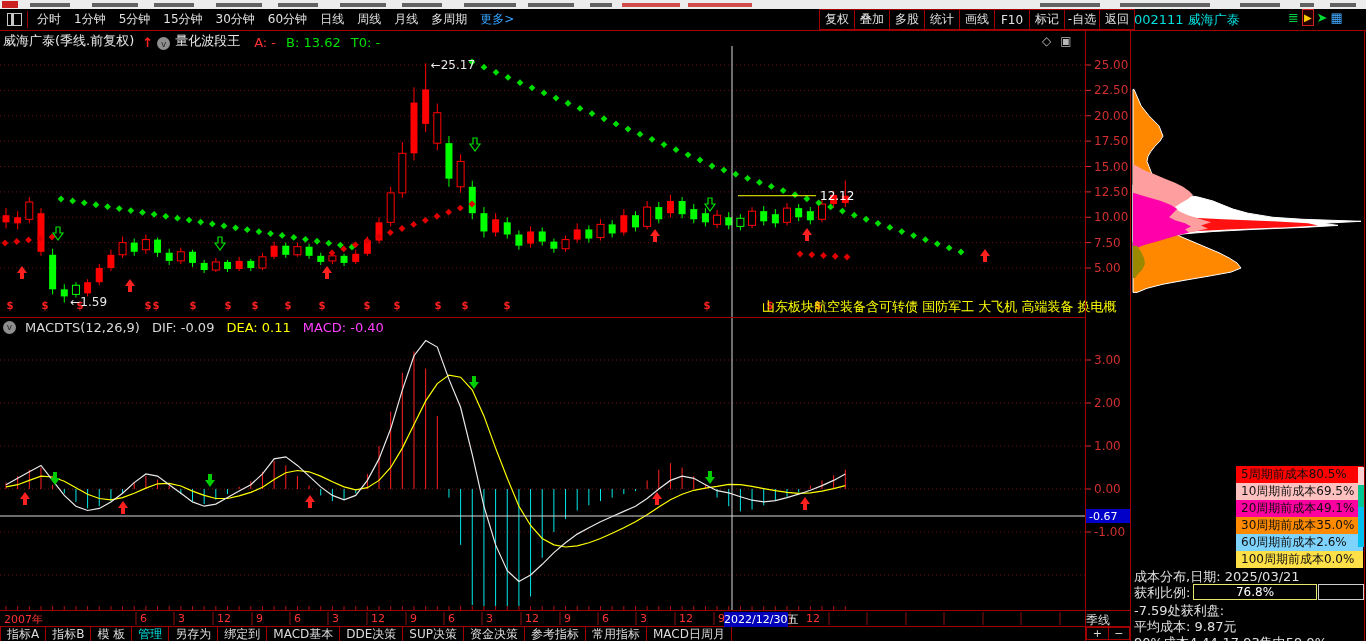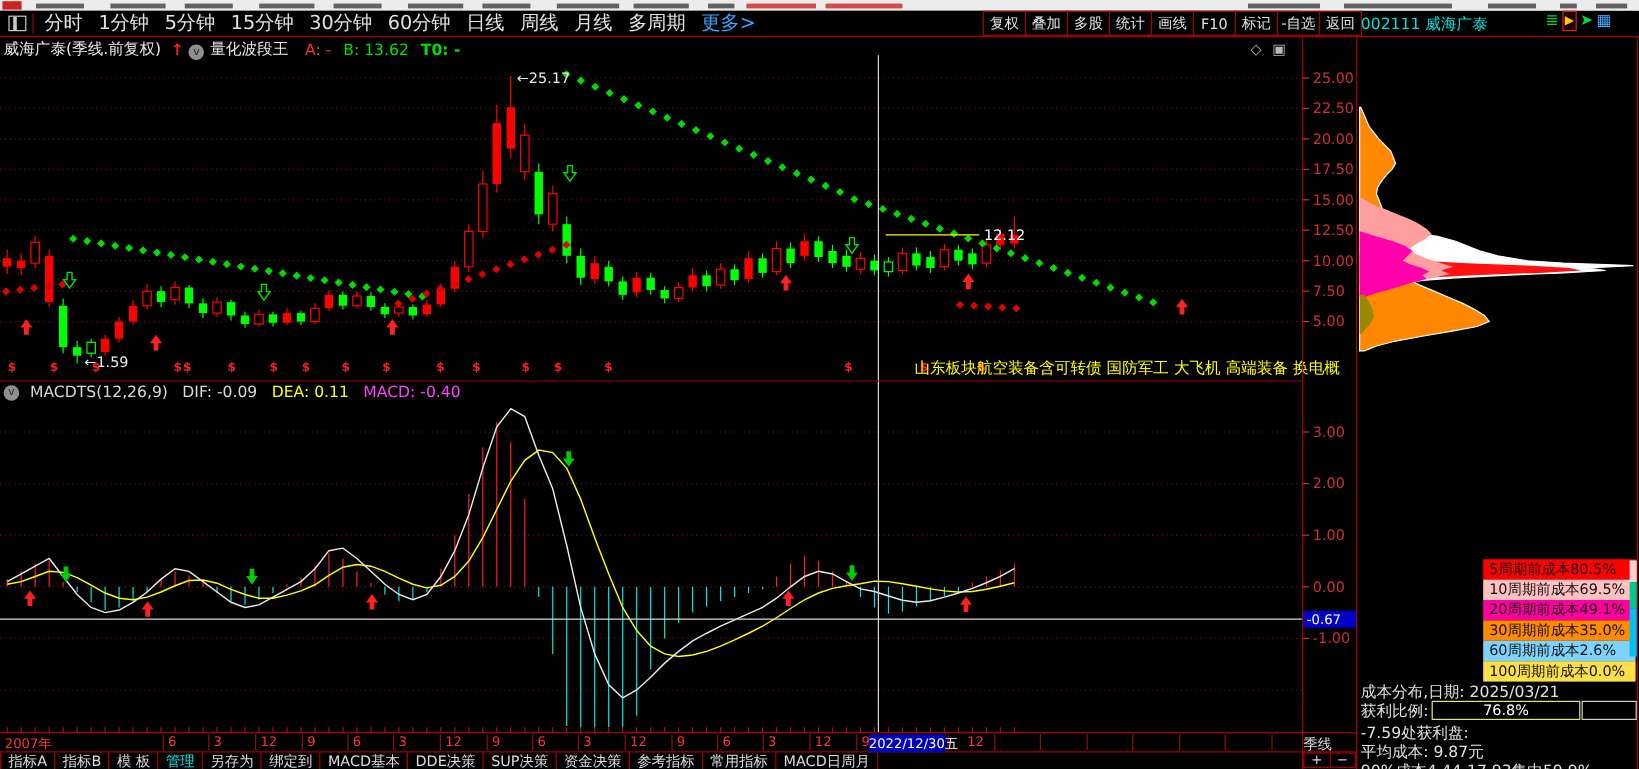--- a/index.html
+++ b/index.html
@@ -4,42 +4,42 @@
 <style>
   html,body{margin:0;padding:0;width:1366px;height:641px;overflow:hidden;background:#000;
     font-family:"DejaVu Sans","Liberation Sans",sans-serif;}
   .abs{position:absolute;}
   
   #menu-strip{left:0;top:0;width:1366px;height:9px;background:#ececec;z-index:6;}
   #menu-strip .logo{position:absolute;left:2px;top:1px;width:16px;height:7px;background:#cc2222;}
   .menu-blob{position:absolute;top:3px;height:4px;background:#4a4a4a;opacity:.85;}
   .menu-blob.red{background:#cc2f2f;}
   
-  #toolbar{left:0;top:9px;width:1084px;height:21px;background:#000;z-index:6;display:flex;align-items:center;color:#e2e2e2;font-size:16px;}
+  #toolbar{left:0;top:9px;width:1084px;height:21px;background:#000;z-index:6;display:flex;align-items:center;color:#e2e2e2;font-size:12px;}
   #tb-icon{width:13px;height:11px;border:1px solid #c8c8c8;margin:0 5px 0 7px;position:relative;}
   #tb-icon:before{content:"";position:absolute;left:3px;top:0;width:3px;height:100%;background:#c8c8c8;}
   #tb-sep{width:1px;height:17px;background:#9b0000;margin-right:9px;}
   .period{margin-right:13px;cursor:default;white-space:nowrap;}
   #more{color:#35a5ff;}
   #right-buttons{position:absolute;left:819px;top:9px;height:21px;display:flex;z-index:7;}
   .tbtn{width:34px;border:1px solid #a00000;border-left:none;color:#e2e2e2;font-size:12px;
     display:flex;align-items:center;justify-content:center;white-space:nowrap;}
   .tbtn:first-child{border-left:1px solid #a00000;}
   #stock-tag{left:1134px;top:11px;color:#00dede;font-size:13px;z-index:7;white-space:nowrap;}
   #corner-icons{left:1288px;top:9px;z-index:7;display:flex;gap:3px;align-items:center;}
   #corner-icons span{font-size:13px;line-height:15px;}
   .ic-kline{color:#00cc44;} .ic-play{color:#ffcc00;border:1px solid #cc2222;background:#200;padding:0 1px;font-size:10px!important;}
   .ic-arrow{color:#00dd33;} .ic-grid{color:#44aaff;}
   
   #info-bar{left:0;top:31px;width:1130px;height:19px;display:flex;align-items:flex-end;font-size:13px;z-index:6;color:#e8e8e8;}
   #info-bar .title{margin-left:3px;}
   .up-arrow{color:#ff2020;font-weight:bold;margin:0 4px 0 8px;}
   .circle-icon{width:13px;height:13px;border-radius:50%;background:#8f8f8f;color:#2a2a2a;font-size:9px;
     display:inline-flex;align-items:center;justify-content:center;margin-right:5px;}
-  #info-a{color:#ff3030;margin-left:14px;} #info-b{color:#00e000;margin-left:10px;} #info-t0{color:#00e000;margin-left:10px;font-weight:bold;}
+  #info-a{color:#ff3030;margin-left:14px;} #info-b{color:#00e000;margin-left:10px;} #info-t0{color:#00e000;margin-left:10px;}
   #pane-icons{left:1042px;top:34px;z-index:7;color:#b8b8b8;font-size:12px;display:flex;gap:9px;}
   
   #macd-header{left:0;top:319px;width:1085px;height:16px;display:flex;align-items:center;font-size:13px;z-index:6;}
   #macd-name{color:#d8d8d8;margin-left:4px;} #macd-dif{color:#d8d8d8;margin-left:12px;}
   #macd-dea{color:#ffff00;margin-left:12px;} #macd-macd{color:#ff40ff;margin-left:12px;}
   #macd-header .circle-icon{margin-left:3px;}
   
   #timeline{left:0;top:611px;width:1130px;height:15px;font-size:11px;color:#ff3232;z-index:6;}
   #timeline span{position:absolute;top:1px;white-space:nowrap;}
   #tl-highlight{background:#0000bb;color:#fff;width:64px;text-align:center;}

